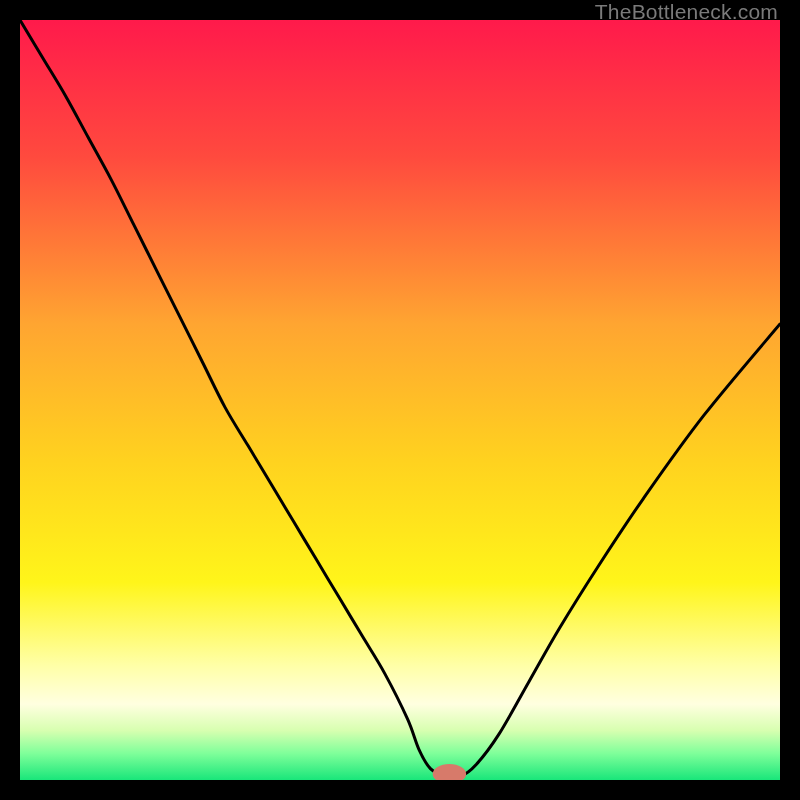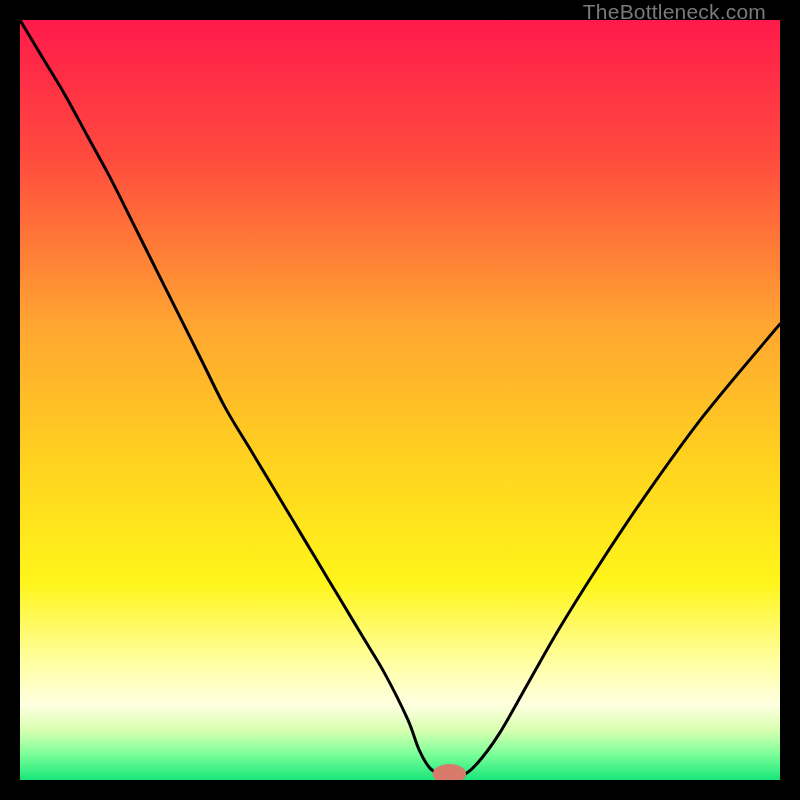--- a/index.html
+++ b/index.html
@@ -22,21 +22,21 @@
   .plot {
     position: absolute;
     left: 0;
     top: 0;
     width: 760px;
     height: 760px;
   }
   .watermark {
     position: absolute;
     top: 0px;
-    right: 34px;
+    right: 22px;
     color: #7a7a7a;
     font-size: 21px;
     font-weight: 500;
     letter-spacing: 0.2px;
     user-select: none;
     margin-left: 34px;
   }
   svg { display: block; }
 </style>
 </head>

